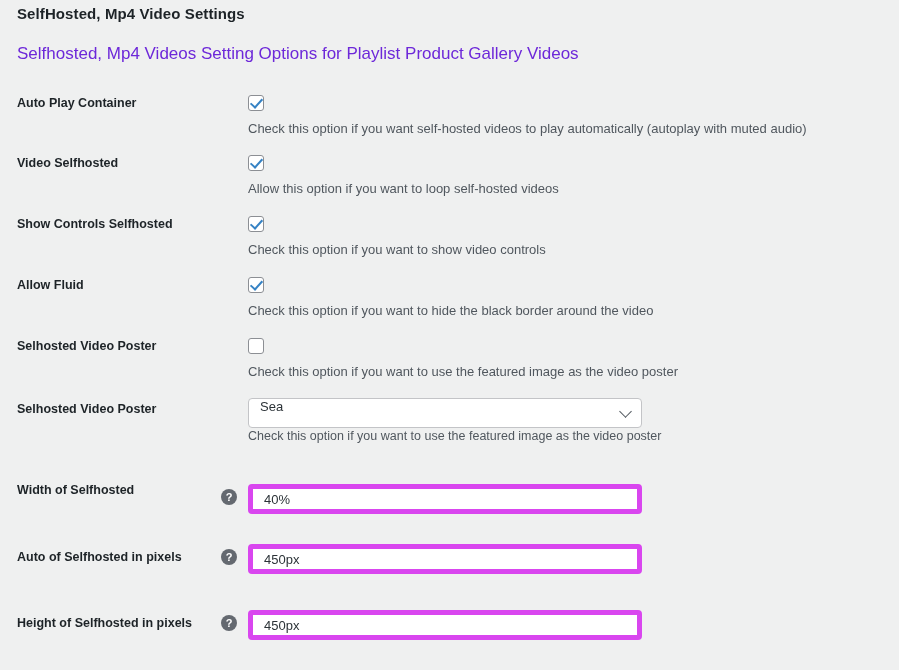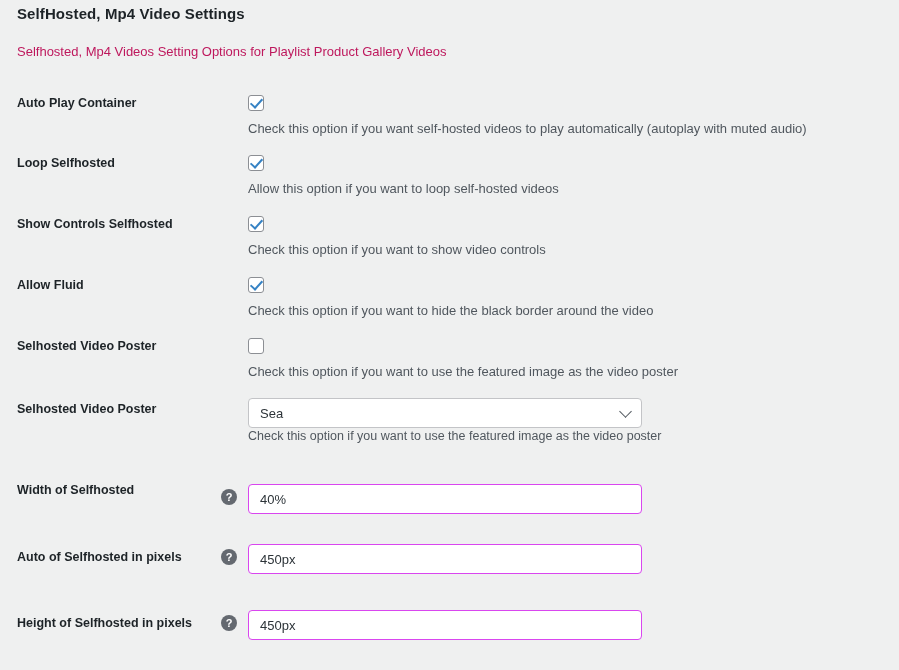--- a/index.html
+++ b/index.html
@@ -29,23 +29,23 @@
     top: 5px;
     font-size: 15px;
     font-weight: bold;
     color: #1d2327;
     letter-spacing: 0.1px;
   }
   .section-desc {
     position: absolute;
     left: 17px;
     top: 44px;
-    font-size: 13px;
+    font-size: 17px;
     font-weight: normal;
-    color: #be185d;
+    color: #6d28d9;
   }
 
   
   .row {
     position: absolute;
     left: 0;
     width: 899px;
   }
   .row-label {
     position: absolute;
@@ -100,21 +100,20 @@
 
   
   .select-box {
     position: relative;
     width: 394px;
     height: 30px;
     background: #fff;
     border: 1px solid #c3c4c7;
     border-radius: 4px;
     display: flex;
-    align-items: center;
     padding: 0 30px 0 11px;
     font-size: 13px;
     color: #2c3338;
   }
   .chev {
     position: absolute;
     right: 11px;
     top: 50%;
     width: 9px;
     height: 9px;
@@ -144,21 +143,21 @@
     text-align: center;
     font-family: "Liberation Sans", sans-serif;
     user-select: none;
   }
   .text-input {
     position: absolute;
     left: 248px;
     width: 394px;
     height: 30px;
     background: #fff;
-    border: 1px solid #d946ef;
+    border: 5px solid #d946ef;
     border-radius: 4px;
     display: flex;
     align-items: center;
     padding: 0 11px;
     font-size: 13px;
     color: #2c3338;
   }
 </style>
 </head>
 <body>
@@ -172,21 +171,21 @@
     <div class="row-label">Auto Play Container</div>
     <div class="row-field">
       <label class="cb-wrap">
         <span class="cbox checked"></span>
         <span class="cb-label">Check this option if you want self-hosted videos to play automatically (autoplay with muted audio)</span>
       </label>
     </div>
   </div>
 
   <div class="row" style="top:155px">
-    <div class="row-label">Loop Selfhosted</div>
+    <div class="row-label">Video Selfhosted</div>
     <div class="row-field">
       <label class="cb-wrap">
         <span class="cbox checked"></span>
         <span class="cb-label">Allow this option if you want to loop self-hosted videos</span>
       </label>
     </div>
   </div>
 
   <div class="row" style="top:216px">
     <div class="row-label">Show Controls Selfhosted</div>

